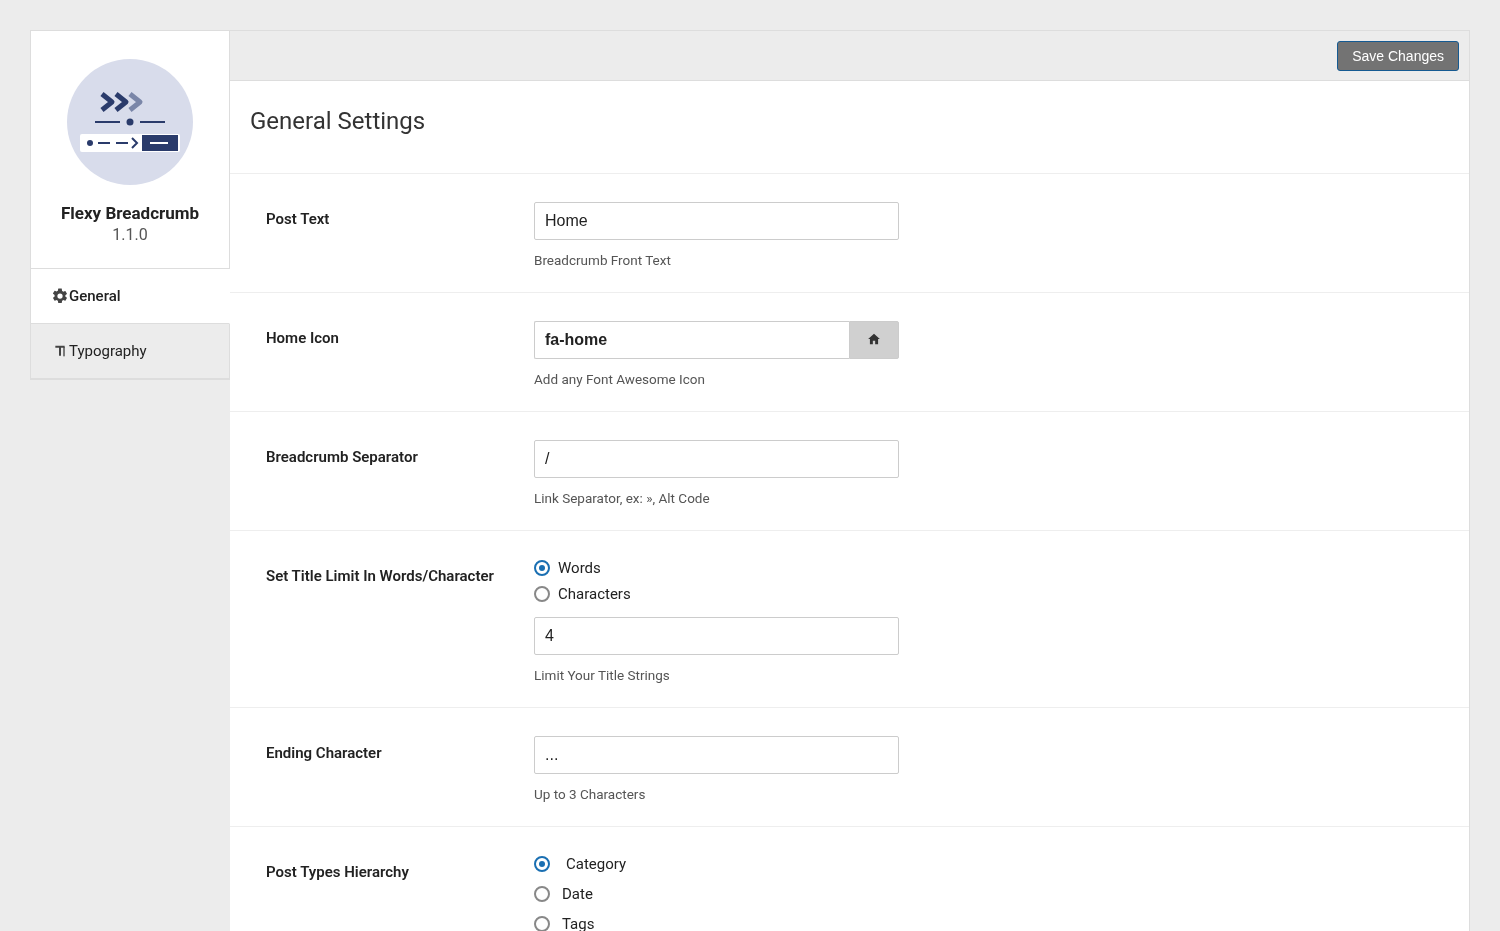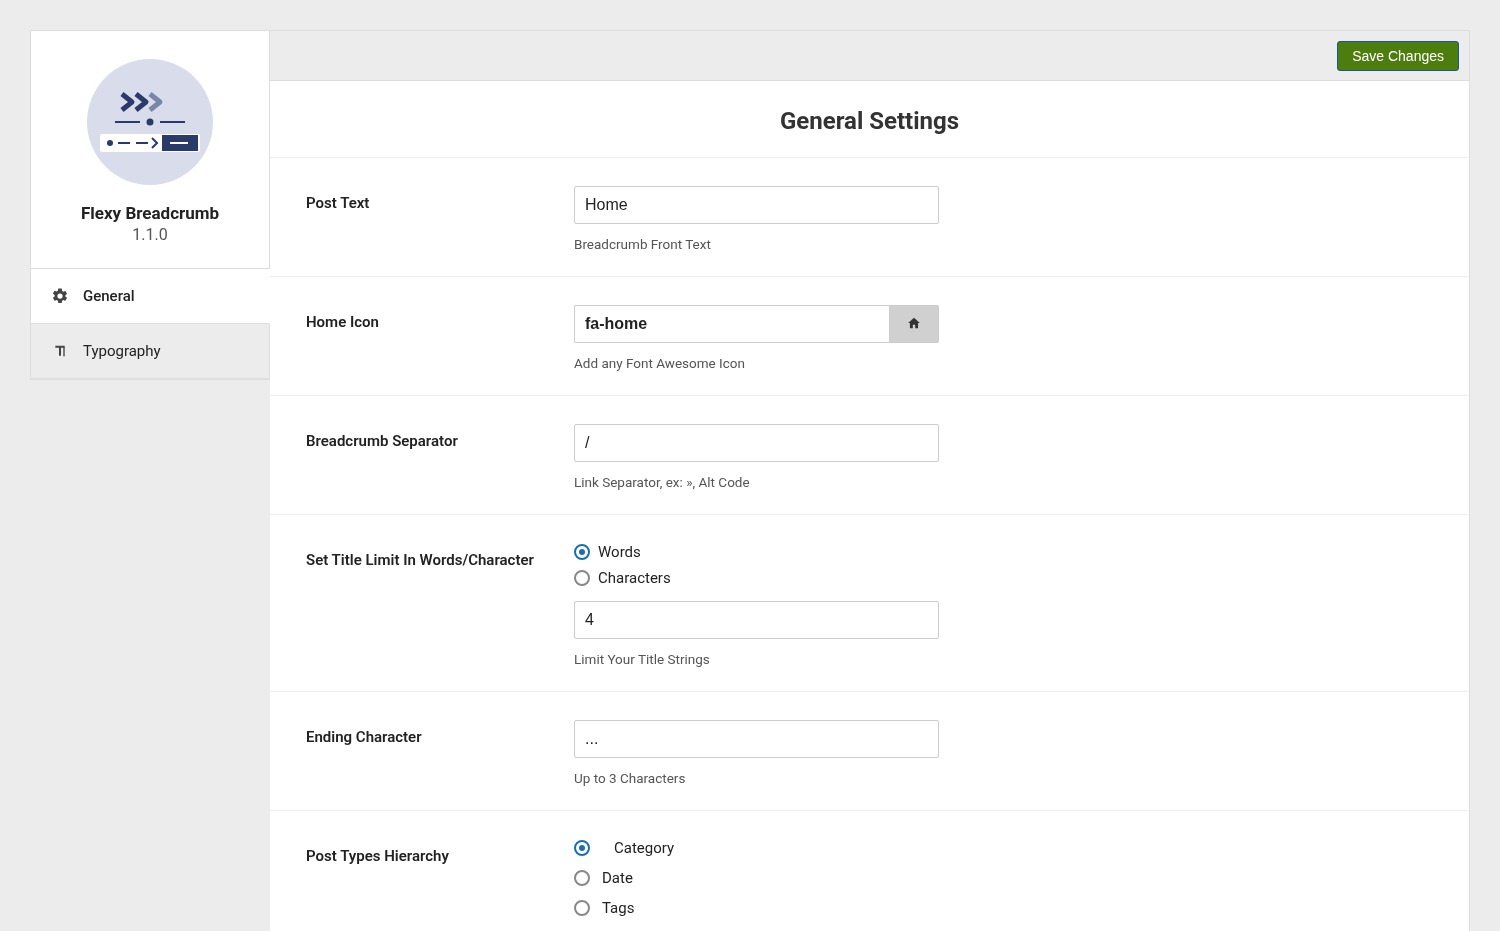--- a/index.html
+++ b/index.html
@@ -10,21 +10,21 @@
     font-size: 14px;
   }
   .app {
     display: flex;
     padding: 30px 30px 0 30px;
     min-height: 100vh;
     gap: 0;
     align-items: flex-start;
   }
   .sidebar {
-    width: 240px;
+    width: 200px;
     flex-shrink: 0;
     background: #ececec;
   }
   .sidebar-header {
     background: #fff;
     border: 1px solid #ddd;
     border-bottom: none;
     padding: 28px 10px 24px 10px;
     text-align: center;
   }
@@ -55,21 +55,20 @@
     color: #555;
   }
   .nav {
     list-style: none;
     border: 1px solid #ddd;
     border-top: 1px solid #ddd;
   }
   .nav-item {
     display: flex;
     align-items: center;
-    gap: 14px;
     padding: 18px 20px;
     font-size: 15px;
     color: #222;
     cursor: pointer;
     background: #ececec;
     border-bottom: 1px solid #ddd;
   }
   .nav-item.active {
     background: #fff;
     font-weight: 500;
@@ -96,36 +95,35 @@
   .toolbar {
     background: #ececec;
     border-bottom: 1px solid #ddd;
     display: flex;
     justify-content: flex-end;
     padding: 10px 10px;
     height: 50px;
     align-items: center;
   }
   .save-btn {
-    background: #4d7c0f;
+    background: #737373;
     color: #fff;
     border: 1px solid #155a92;
     border-radius: 3px;
     padding: 6px 14px;
     font-size: 14px;
     cursor: pointer;
   }
 
   .content-heading {
     font-size: 24px;
-    font-weight: 700;
-    padding: 26px 20px 22px 20px;
+    font-weight: 400;
+    padding: 26px 20px 38px 20px;
     border-bottom: 1px solid #eee;
     background: #fff;
-    text-align: center;
   }
 
   .field-row {
     display: flex;
     padding: 28px 0 24px 0;
     border-bottom: 1px solid #eee;
     background: #fff;
     align-items: flex-start;
   }
   .field-label {
@@ -336,21 +334,21 @@
         <div class="help-text">Up to 3 Characters</div>
       </div>
     </div>
 
     <div class="field-row" style="border-bottom:none;">
       <div class="field-label">Post Types Hierarchy</div>
       <div class="field-control">
         <div class="radio-list tight" style="gap:12px;">
           <label class="radio-option">
             <span class="radio checked"></span>
-            <span style="margin-left:16px;">Category</span>
+            <span style="margin-left:8px;">Category</span>
           </label>
           <label class="radio-option">
             <span class="radio"></span>
             <span style="margin-left:4px;">Date</span>
           </label>
           <label class="radio-option">
             <span class="radio"></span>
             <span style="margin-left:4px;">Tags</span>
           </label>
         </div>

